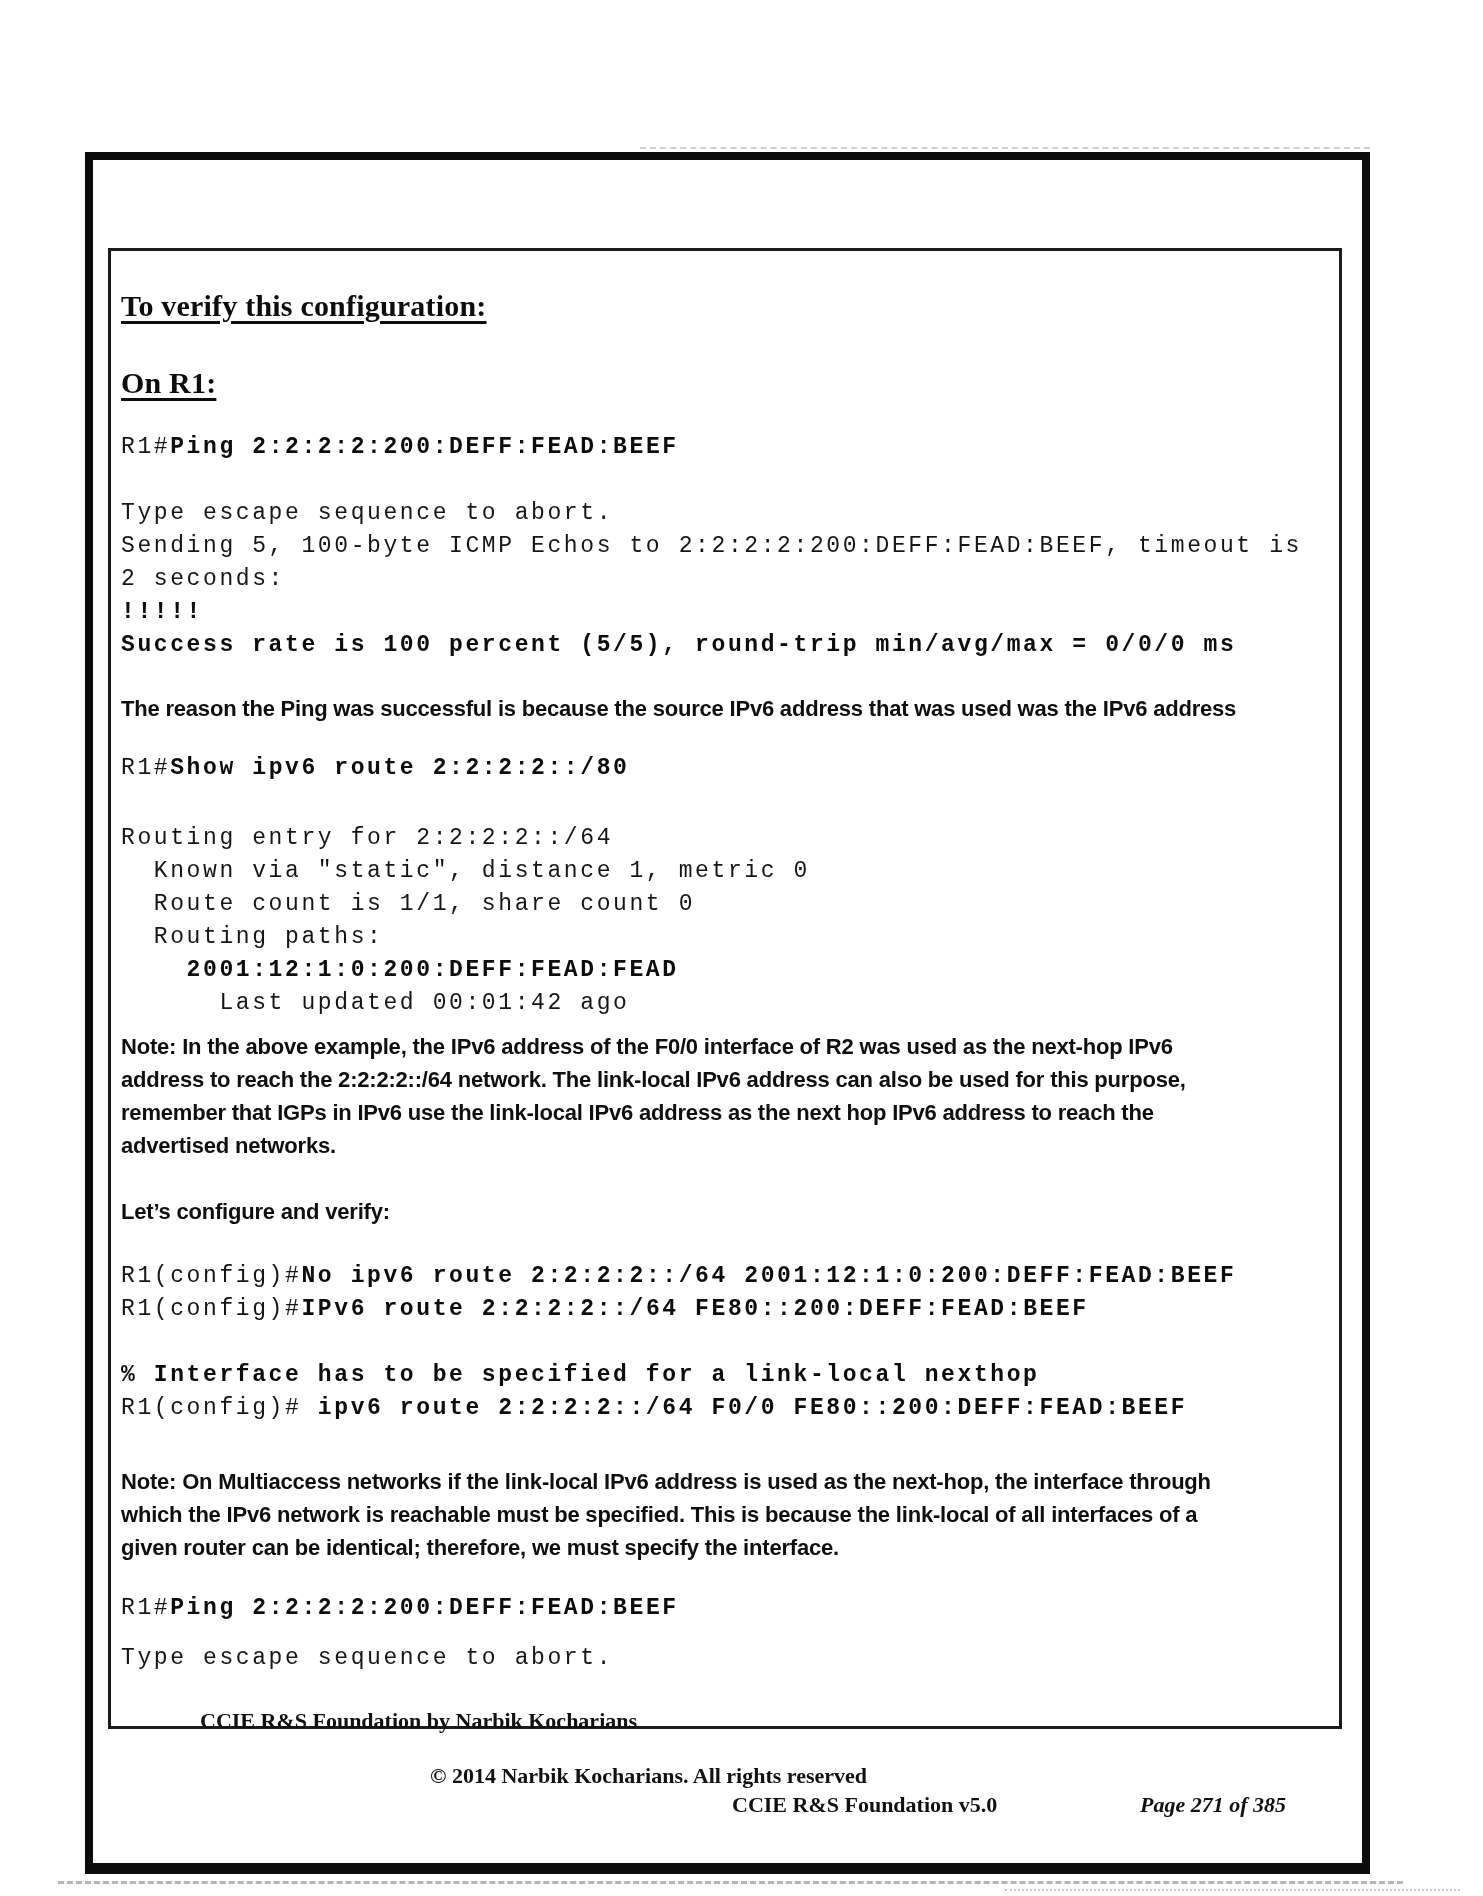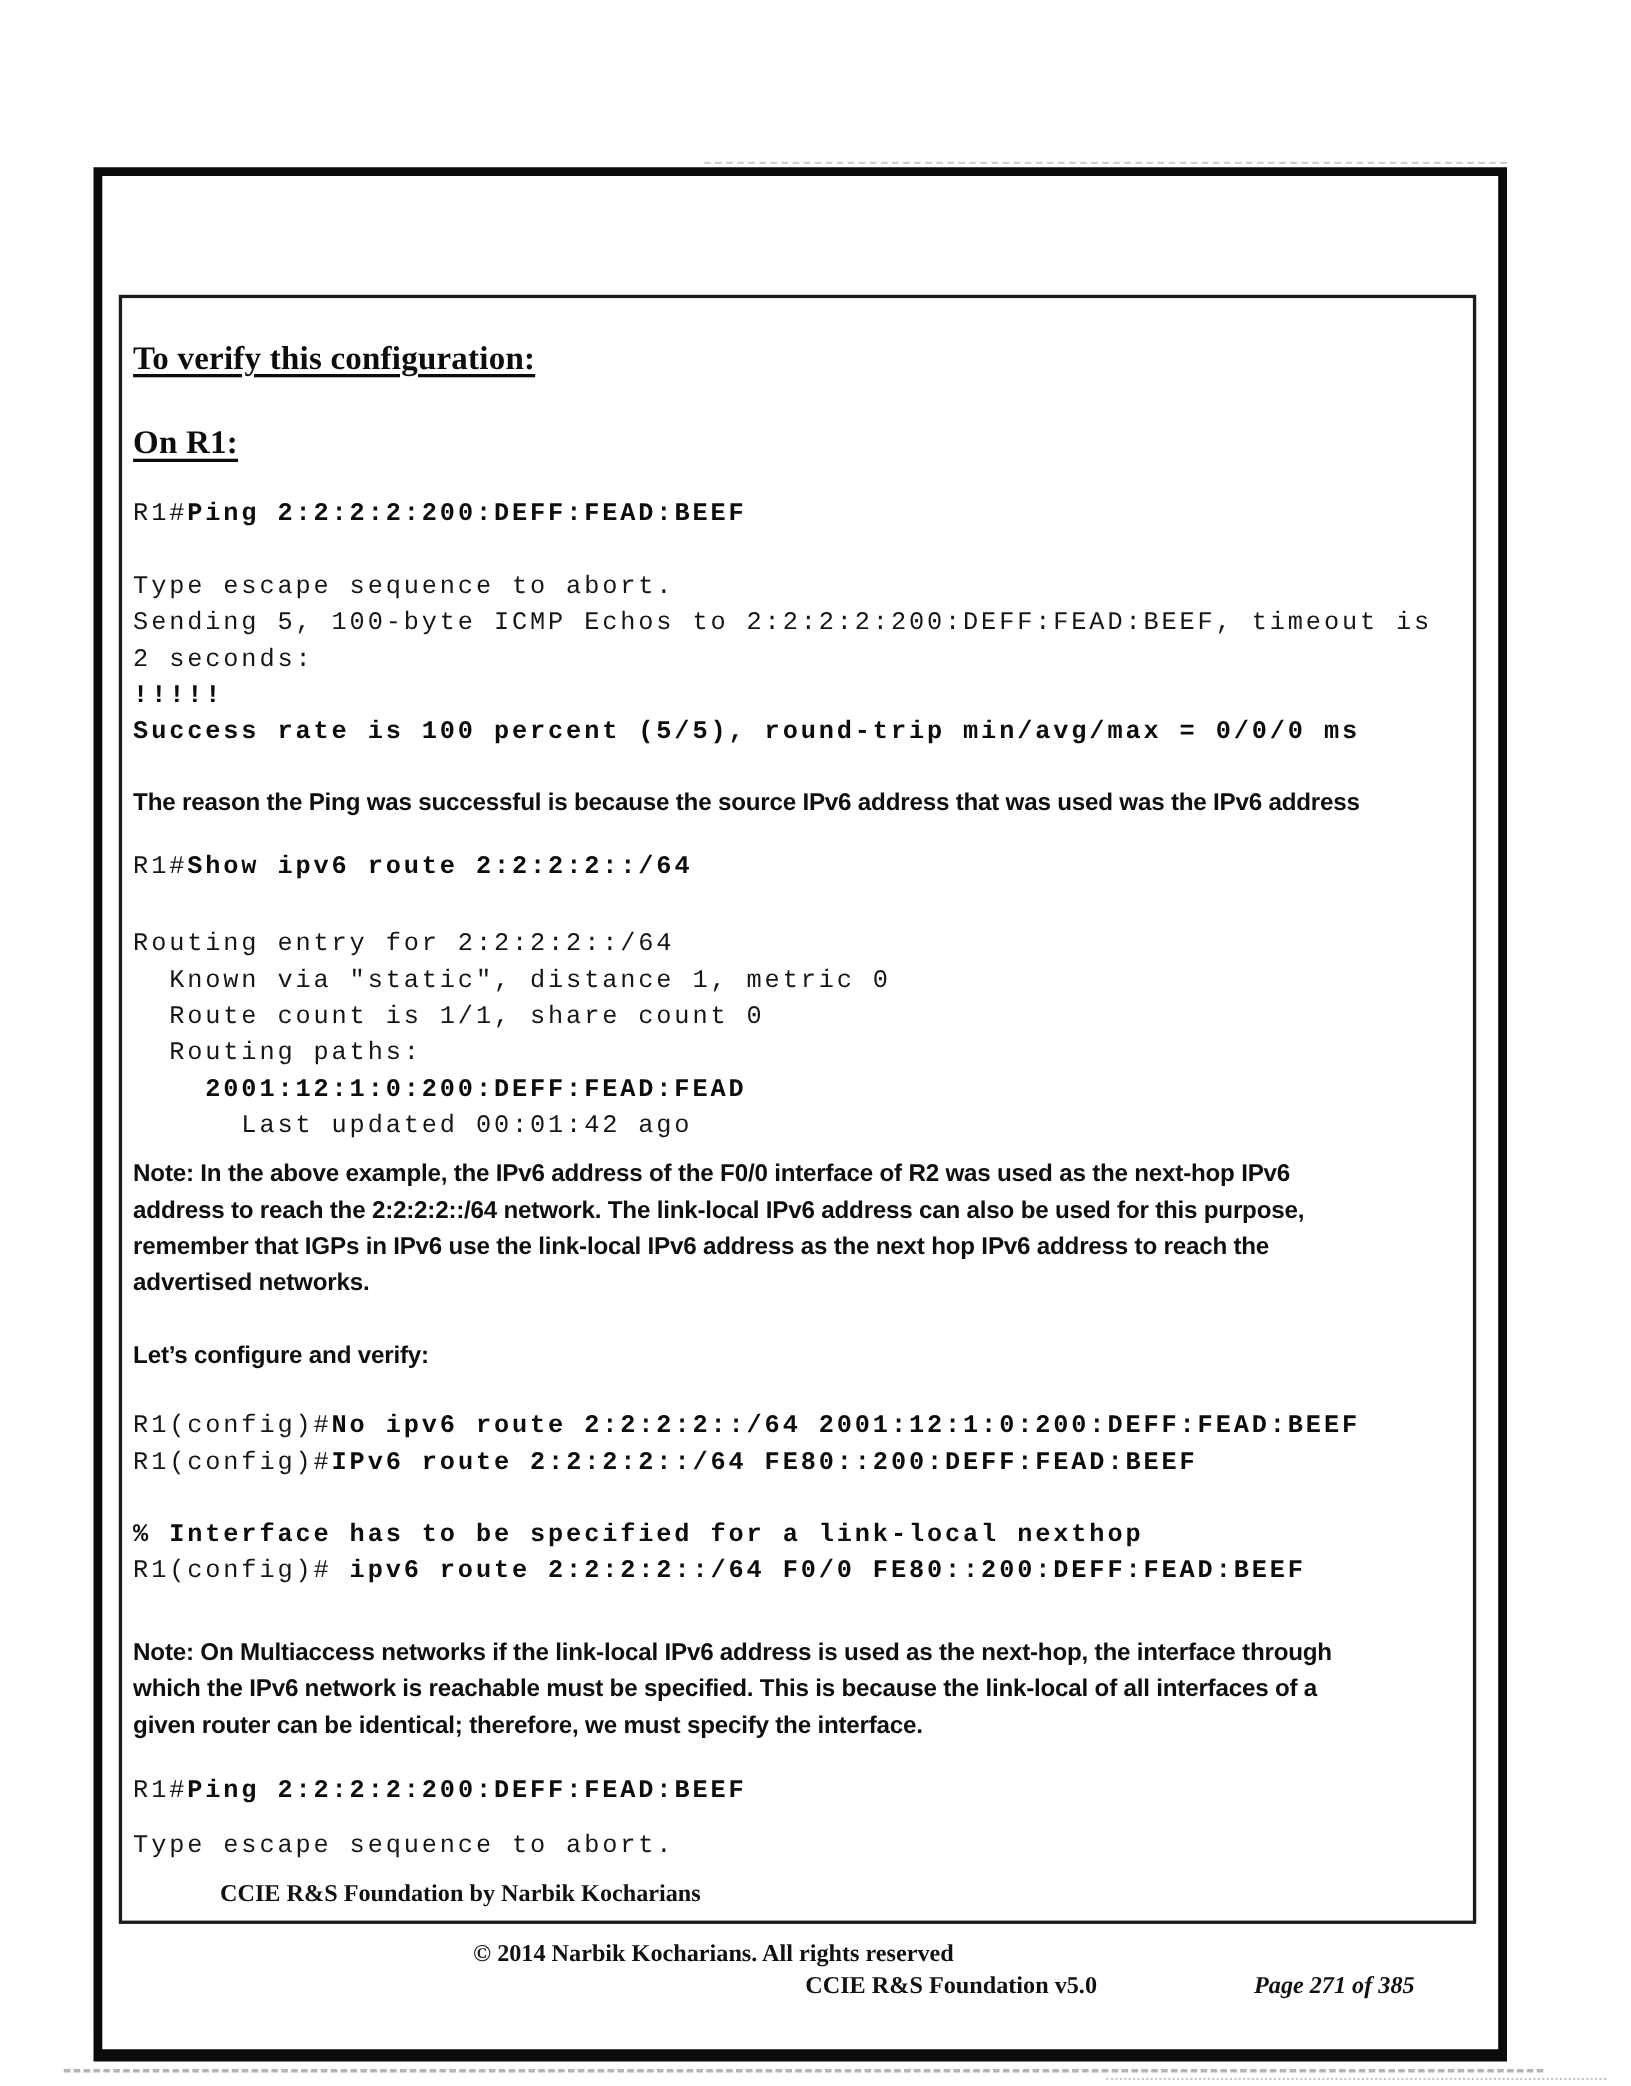--- a/index.html
+++ b/index.html
@@ -5,21 +5,21 @@
   html,body{margin:0;padding:0;background:#ffffff;}
   body{width:1483px;height:1896px;position:relative;overflow:hidden;
        font-family:"Liberation Serif",serif;color:#101010;}
 
   
   .page-frame{position:absolute;left:85px;top:152px;width:1285px;height:1722px;
               box-sizing:border-box;border:8px solid #0b0b0b;border-bottom-width:11px;
               background:#ffffff;}
 
   
-  .content-box{position:absolute;left:15px;top:108px;width:1234px;height:1481px;
+  .content-box{position:absolute;left:15px;top:88px;width:1234px;height:1481px;
                box-sizing:border-box;border:3px solid #1b1b1b;background:#ffffff;
                padding:36px 4px 0 10px;overflow:hidden;}
 
   
   .h{font-family:"Liberation Serif",serif;font-weight:bold;font-size:30px;line-height:37px;
      margin:0;text-decoration:underline;text-decoration-thickness:3px;text-underline-offset:5px;
      color:#0d0d0d;letter-spacing:.2px;}
 
   
   .mono{font-family:"Liberation Mono","DejaVu Sans Mono",monospace;font-size:23px;
@@ -69,21 +69,21 @@
       <div class="mono">Sending 5, 100-byte ICMP Echos to 2:2:2:2:200:DEFF:FEAD:BEEF, timeout is</div>
       <div class="mono">2 seconds:</div>
       <div class="mono cbold">!!!!!</div>
       <div class="mono cbold">Success rate is 100 percent (5/5), round-trip min/avg/max = 0/0/0 ms</div>
     </div>
 
     <div class="mt30">
       <div class="note">The reason the Ping was successful is because the source IPv6 address that was used was the IPv6 address</div>
     </div>
 
-    <div class="mono mt27"><span>R1#</span><span class="cmd">Show ipv6 route 2:2:2:2::/64</span></div>
+    <div class="mono mt27"><span>R1#</span><span class="cmd">Show ipv6 route 2:2:2:2::/80</span></div>
 
     <div class="mt37">
       <div class="mono">Routing entry for 2:2:2:2::/64</div>
       <div class="mono">  Known via "static", distance 1, metric 0</div>
       <div class="mono">  Route count is 1/1, share count 0</div>
       <div class="mono">  Routing paths:</div>
       <div class="mono cbold">    2001:12:1:0:200:DEFF:FEAD:FEAD</div>
       <div class="mono">      Last updated 00:01:42 ago</div>
     </div>
 

